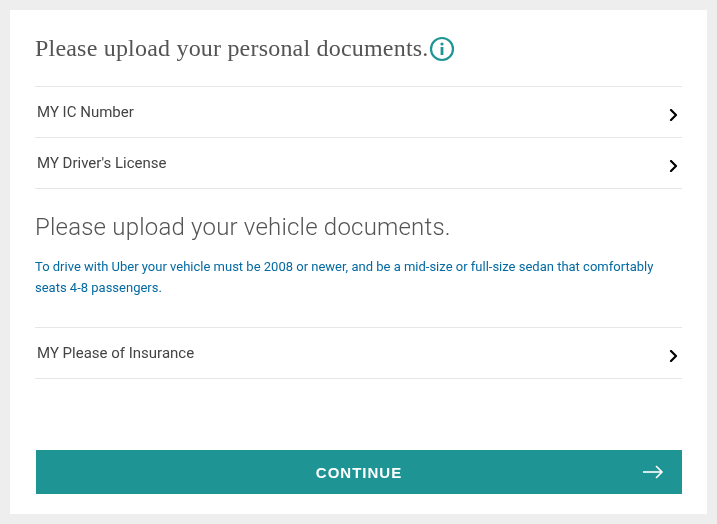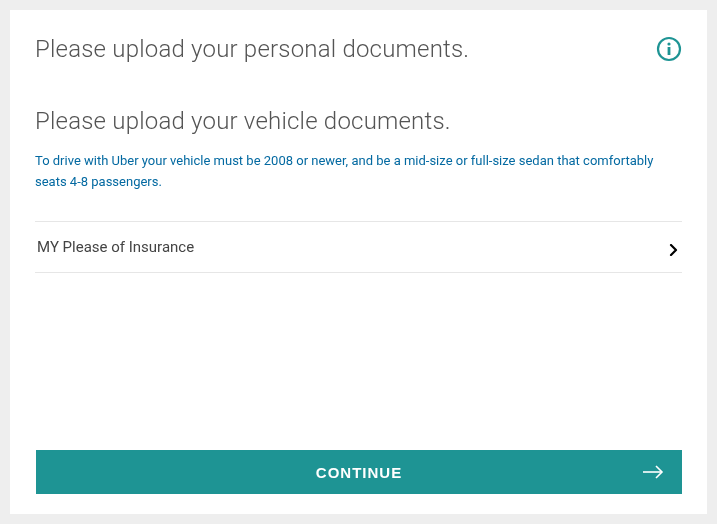--- a/index.html
+++ b/index.html
@@ -16,23 +16,24 @@
     }
     .card {
       background: #ffffff;
       width: 100%;
       height: 100%;
       padding: 25px 25px 20px 25px;
       position: relative;
     }
     .header-row {
       display: flex;
-      justify-content: space-between;
+      justify-content: flex-start;
       align-items: center;
       margin-bottom: 24px;
+      font-family: Liberation Serif, serif;
     }
     .section-title {
       font-size: 24px;
       font-weight: 300;
       color: #545454;
       letter-spacing: 0.2px;
     }
     .info-icon {
       width: 26px;
       height: 26px;
@@ -52,21 +53,21 @@
     .list-item-label {
       font-size: 15px;
       color: #444444;
     }
     .chevron {
       width: 12px;
       height: 12px;
       flex-shrink: 0;
     }
     .section2 {
-      margin-top: 44px;
+      margin-top: 24px;
     }
     .subtext {
       font-size: 13px;
       color: #0369a1;
       line-height: 1.6;
       margin-top: 16px;
       margin-bottom: 28px;
     }
     .continue-btn {
       position: absolute;
@@ -103,20 +104,38 @@
     <div class="section-title">Please upload your personal documents.</div>
     <span class="info-icon">
       <svg viewBox="0 0 26 26" fill="none">
         <circle cx="13" cy="13" r="11" stroke="#1e9494" stroke-width="2.2"></circle>
         <circle cx="13" cy="8" r="1.6" fill="#1e9494"></circle>
         <rect x="11.6" y="11" width="2.8" height="8" fill="#1e9494"></rect>
       </svg>
     </span>
   </div>
 
+  <div class="list">
+    <div class="list-item">
+      <span class="list-item-label">MY IC Number</span>
+      <span class="chevron">
+        <svg viewBox="0 0 12 12">
+            <path d="M3 1 L8 6 L3 11" stroke="#000000" stroke-width="2.2" fill="none" stroke-linecap="round" stroke-linejoin="round"></path>
+          </svg>
+      </span>
+    </div>
+    <div class="list-item">
+      <span class="list-item-label">MY Driver's License</span>
+      <span class="chevron">
+        <svg viewBox="0 0 12 12">
+            <path d="M3 1 L8 6 L3 11" stroke="#000000" stroke-width="2.2" fill="none" stroke-linecap="round" stroke-linejoin="round"></path>
+          </svg>
+      </span>
+    </div>
+  </div>
 
   <div class="section2">
     <div class="section-title">Please upload your vehicle documents.</div>
     <div class="subtext">To drive with Uber your vehicle must be 2008 or newer, and be a mid-size or full-size sedan that comfortably seats 4-8 passengers.</div>
     <div class="list">
       <div class="list-item">
         <span class="list-item-label">MY Please of Insurance</span>
         <span class="chevron">
           <svg viewBox="0 0 12 12">
               <path d="M3 1 L8 6 L3 11" stroke="#000000" stroke-width="2.2" fill="none" stroke-linecap="round" stroke-linejoin="round"></path>

